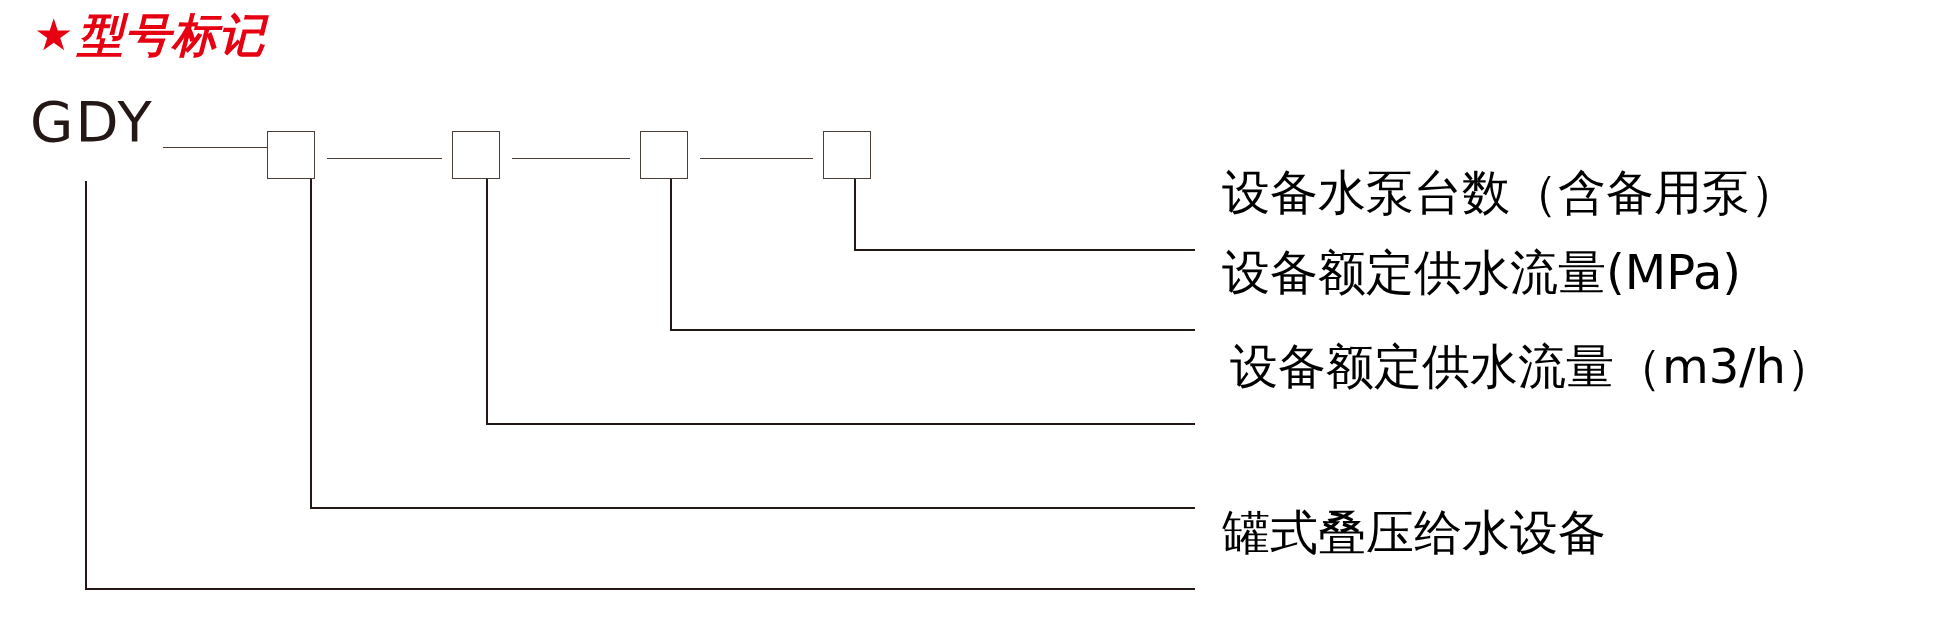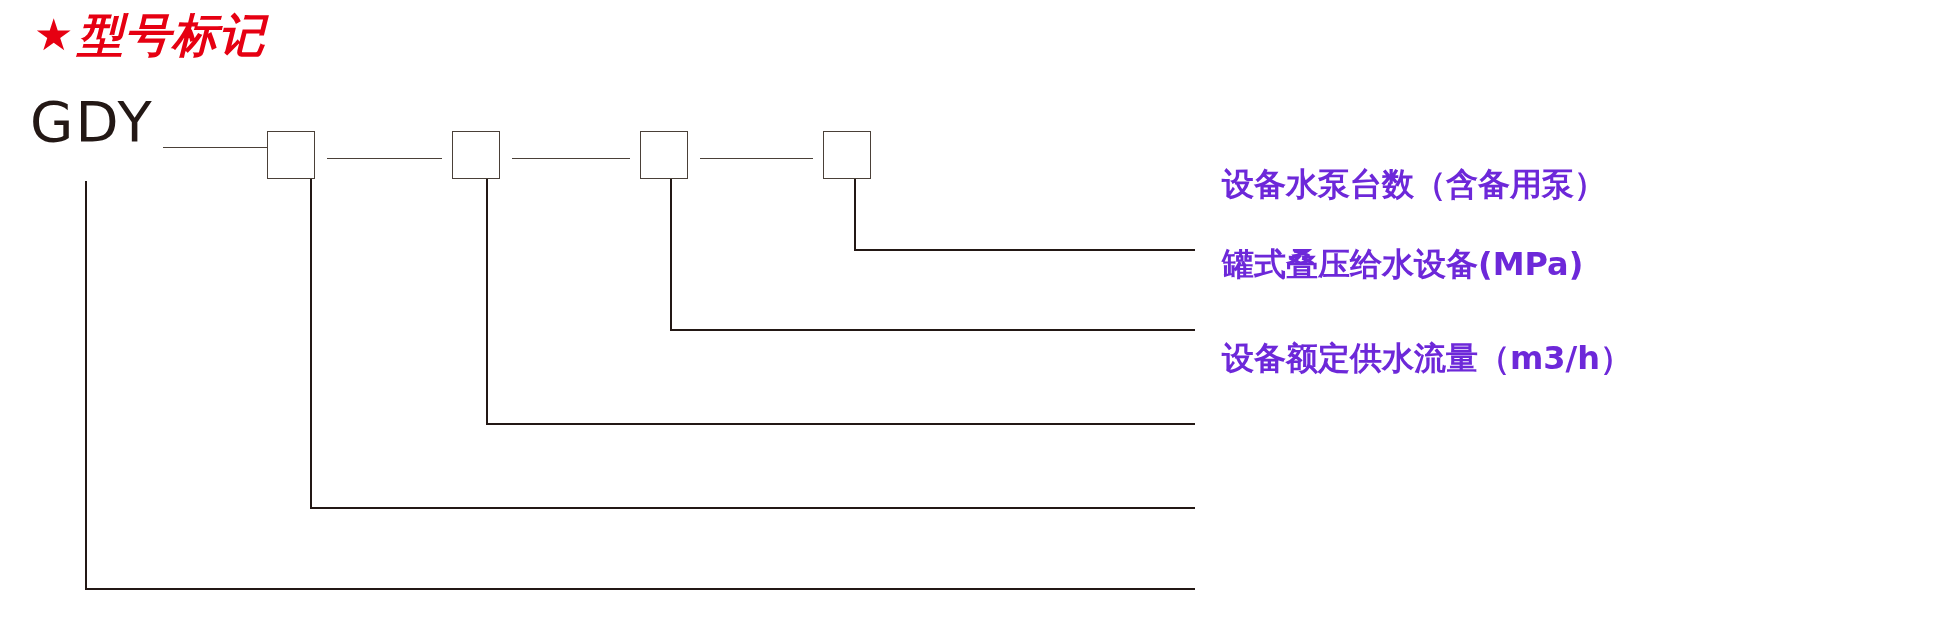--- a/index.html
+++ b/index.html
@@ -56,25 +56,25 @@
   .hline{
     position:absolute;
     height:0;
     border-top:2.2px solid #231815;
   }
 
   
   .label{
     position:absolute;
     left:1222px;
-    font-size:32px;
+    font-size:48px;
     line-height:1;
-    color:#6d28d9;
+    color:#000000;
     white-space:nowrap;
-    font-weight:700;
+    font-weight:400;
   }
 </style>
 </head>
 <body>
 
 <div id="root">
 
   <div class="header">
     <span class="star">★</span>
     <span class="htext">型号标记</span>
@@ -108,19 +108,20 @@
   <div class="hline" style="left:486px; top:423px; width:709px;"></div>
 
   <div class="vline" style="left:310px; top:179px; height:329px;"></div>
   <div class="hline" style="left:310px; top:507px; width:885px;"></div>
 
   <div class="vline" style="left:85px; top:181px; height:408px;"></div>
   <div class="hline" style="left:85px; top:588px; width:1110px;"></div>
 
   <div class="label" style="top:168px;">设备水泵台数（含备用泵）</div>
 
-  <div class="label" style="top:248px;">罐式叠压给水设备(MPa)</div>
+  <div class="label" style="top:248px;">设备额定供水流量(MPa)</div>
 
-  <div class="label" style="top:342px;">设备额定供水流量（m3/h）</div>
+  <div class="label" style="top:342px;margin-left:8px;">设备额定供水流量（m3/h）</div>
 
 
+  <div class="label" style="top:508px;">罐式叠压给水设备</div>
 
 </div>
 
 </body></html>

